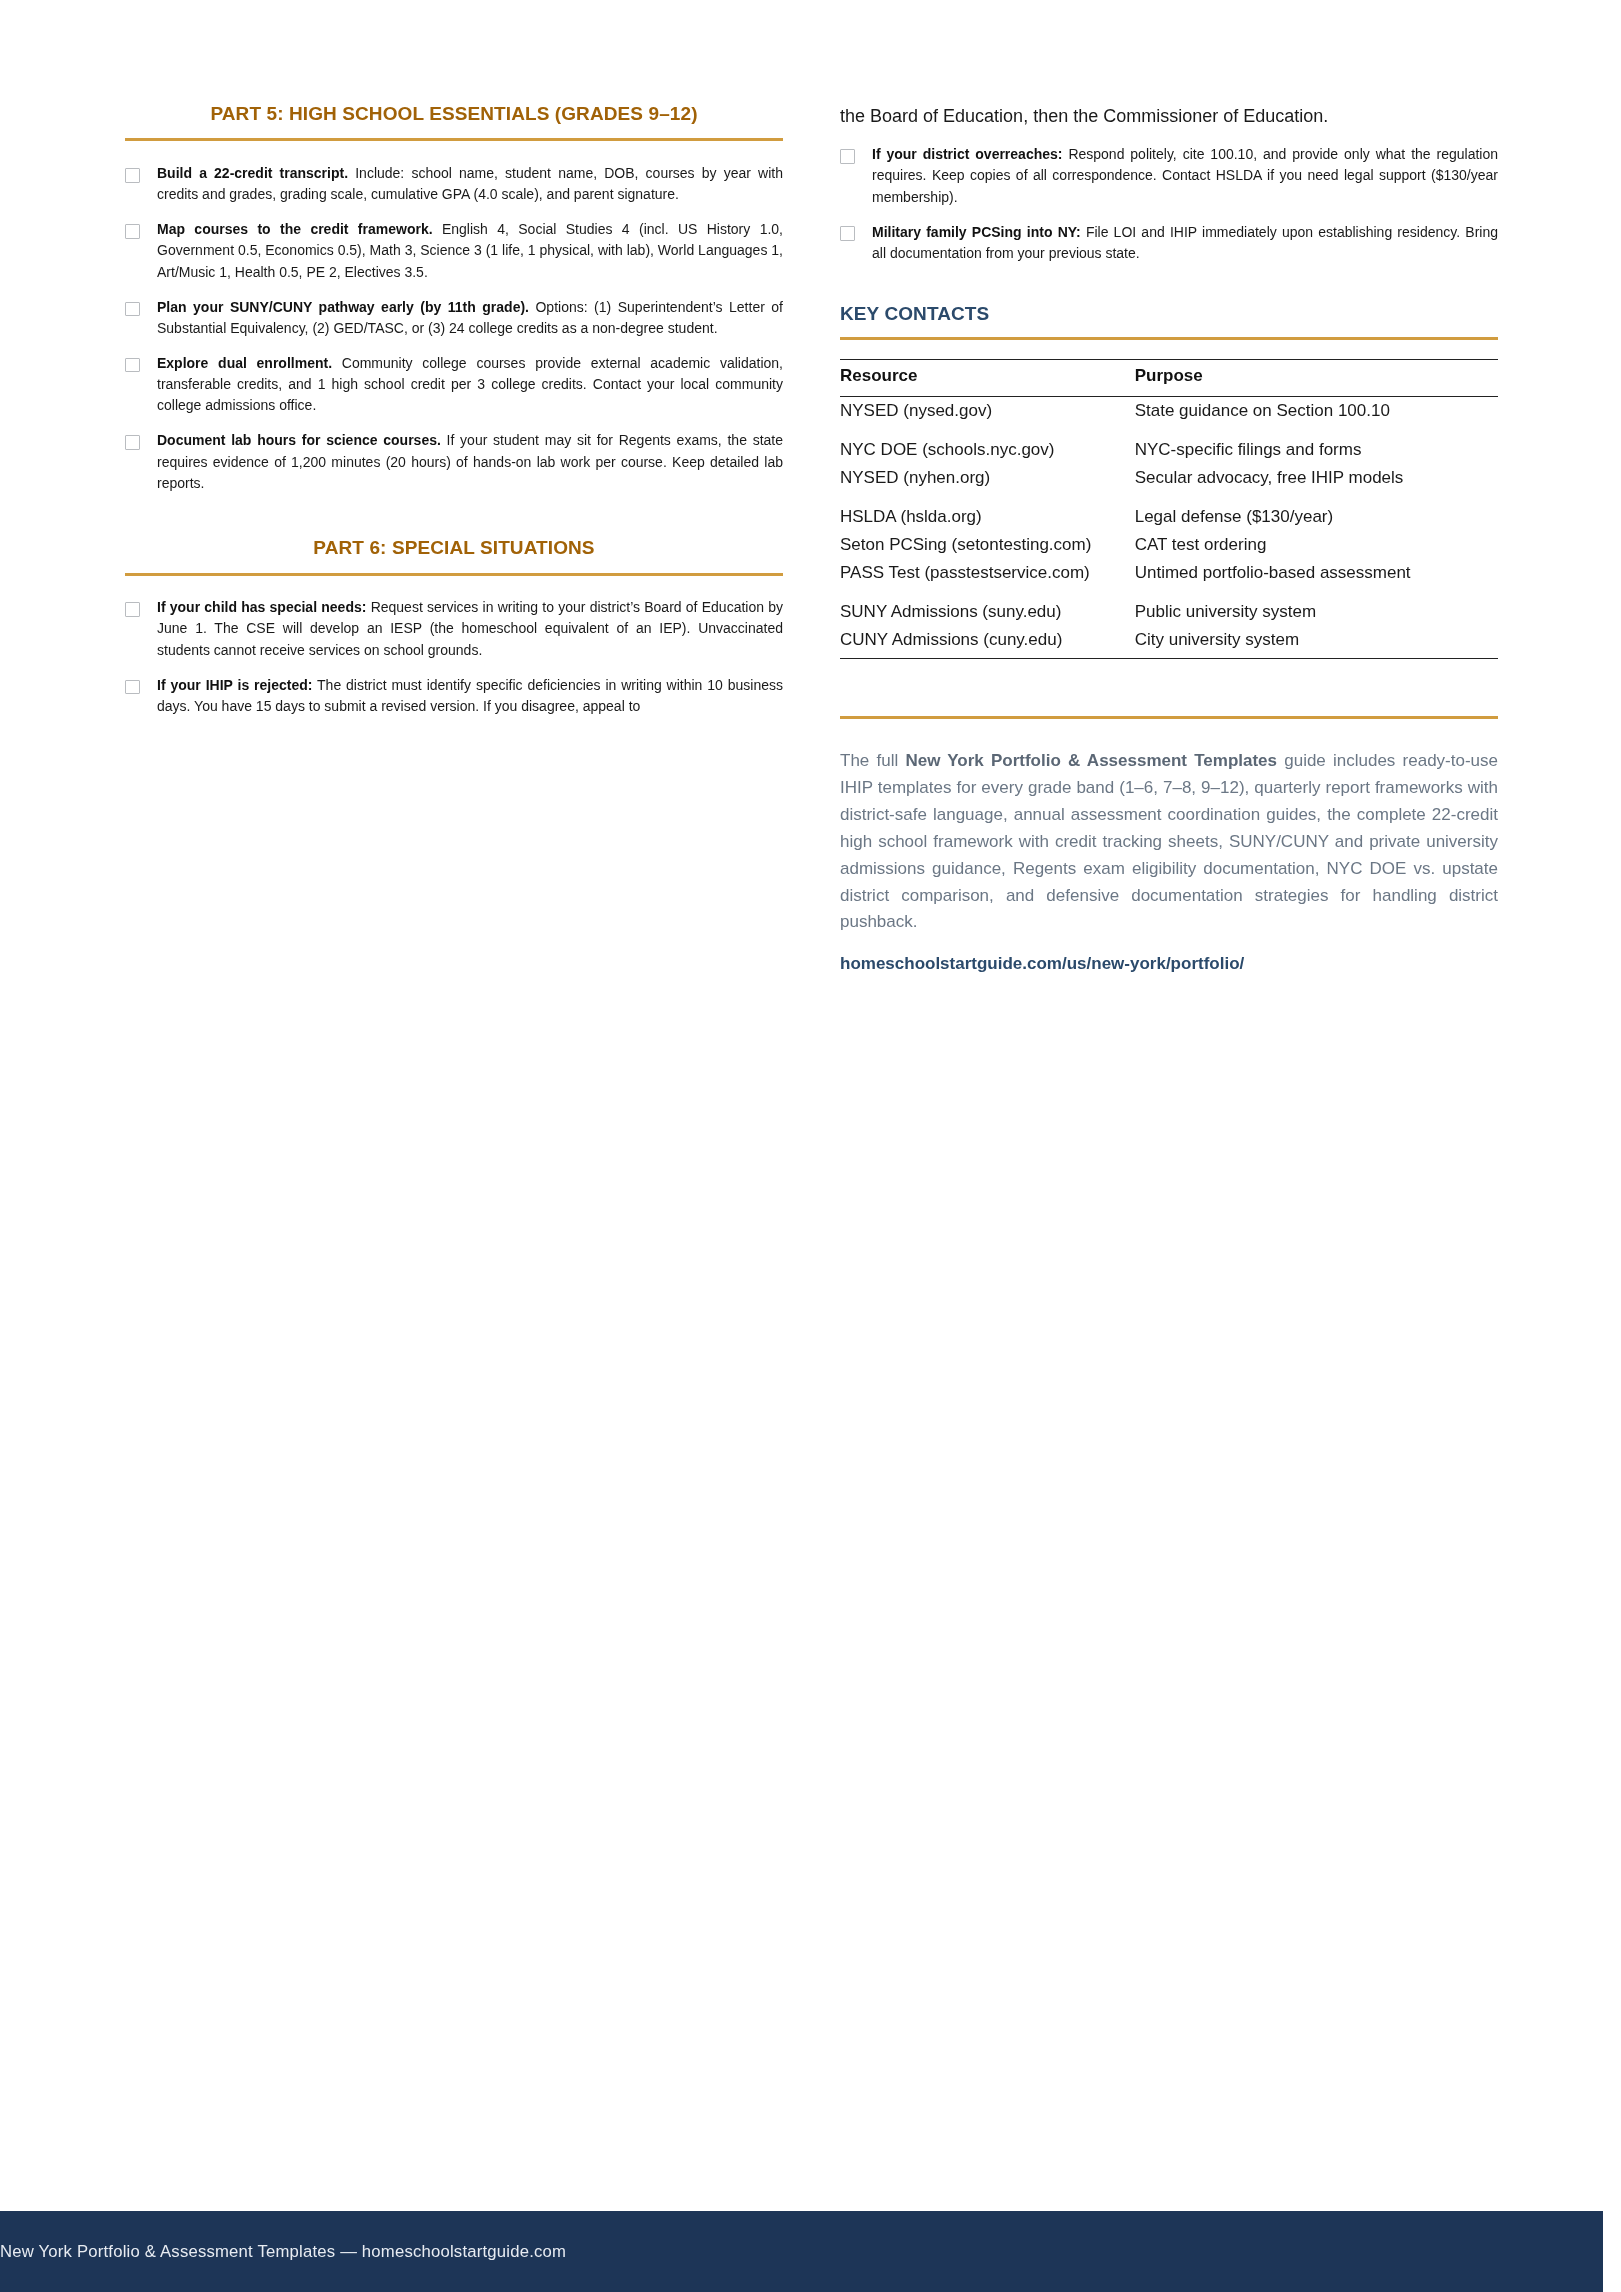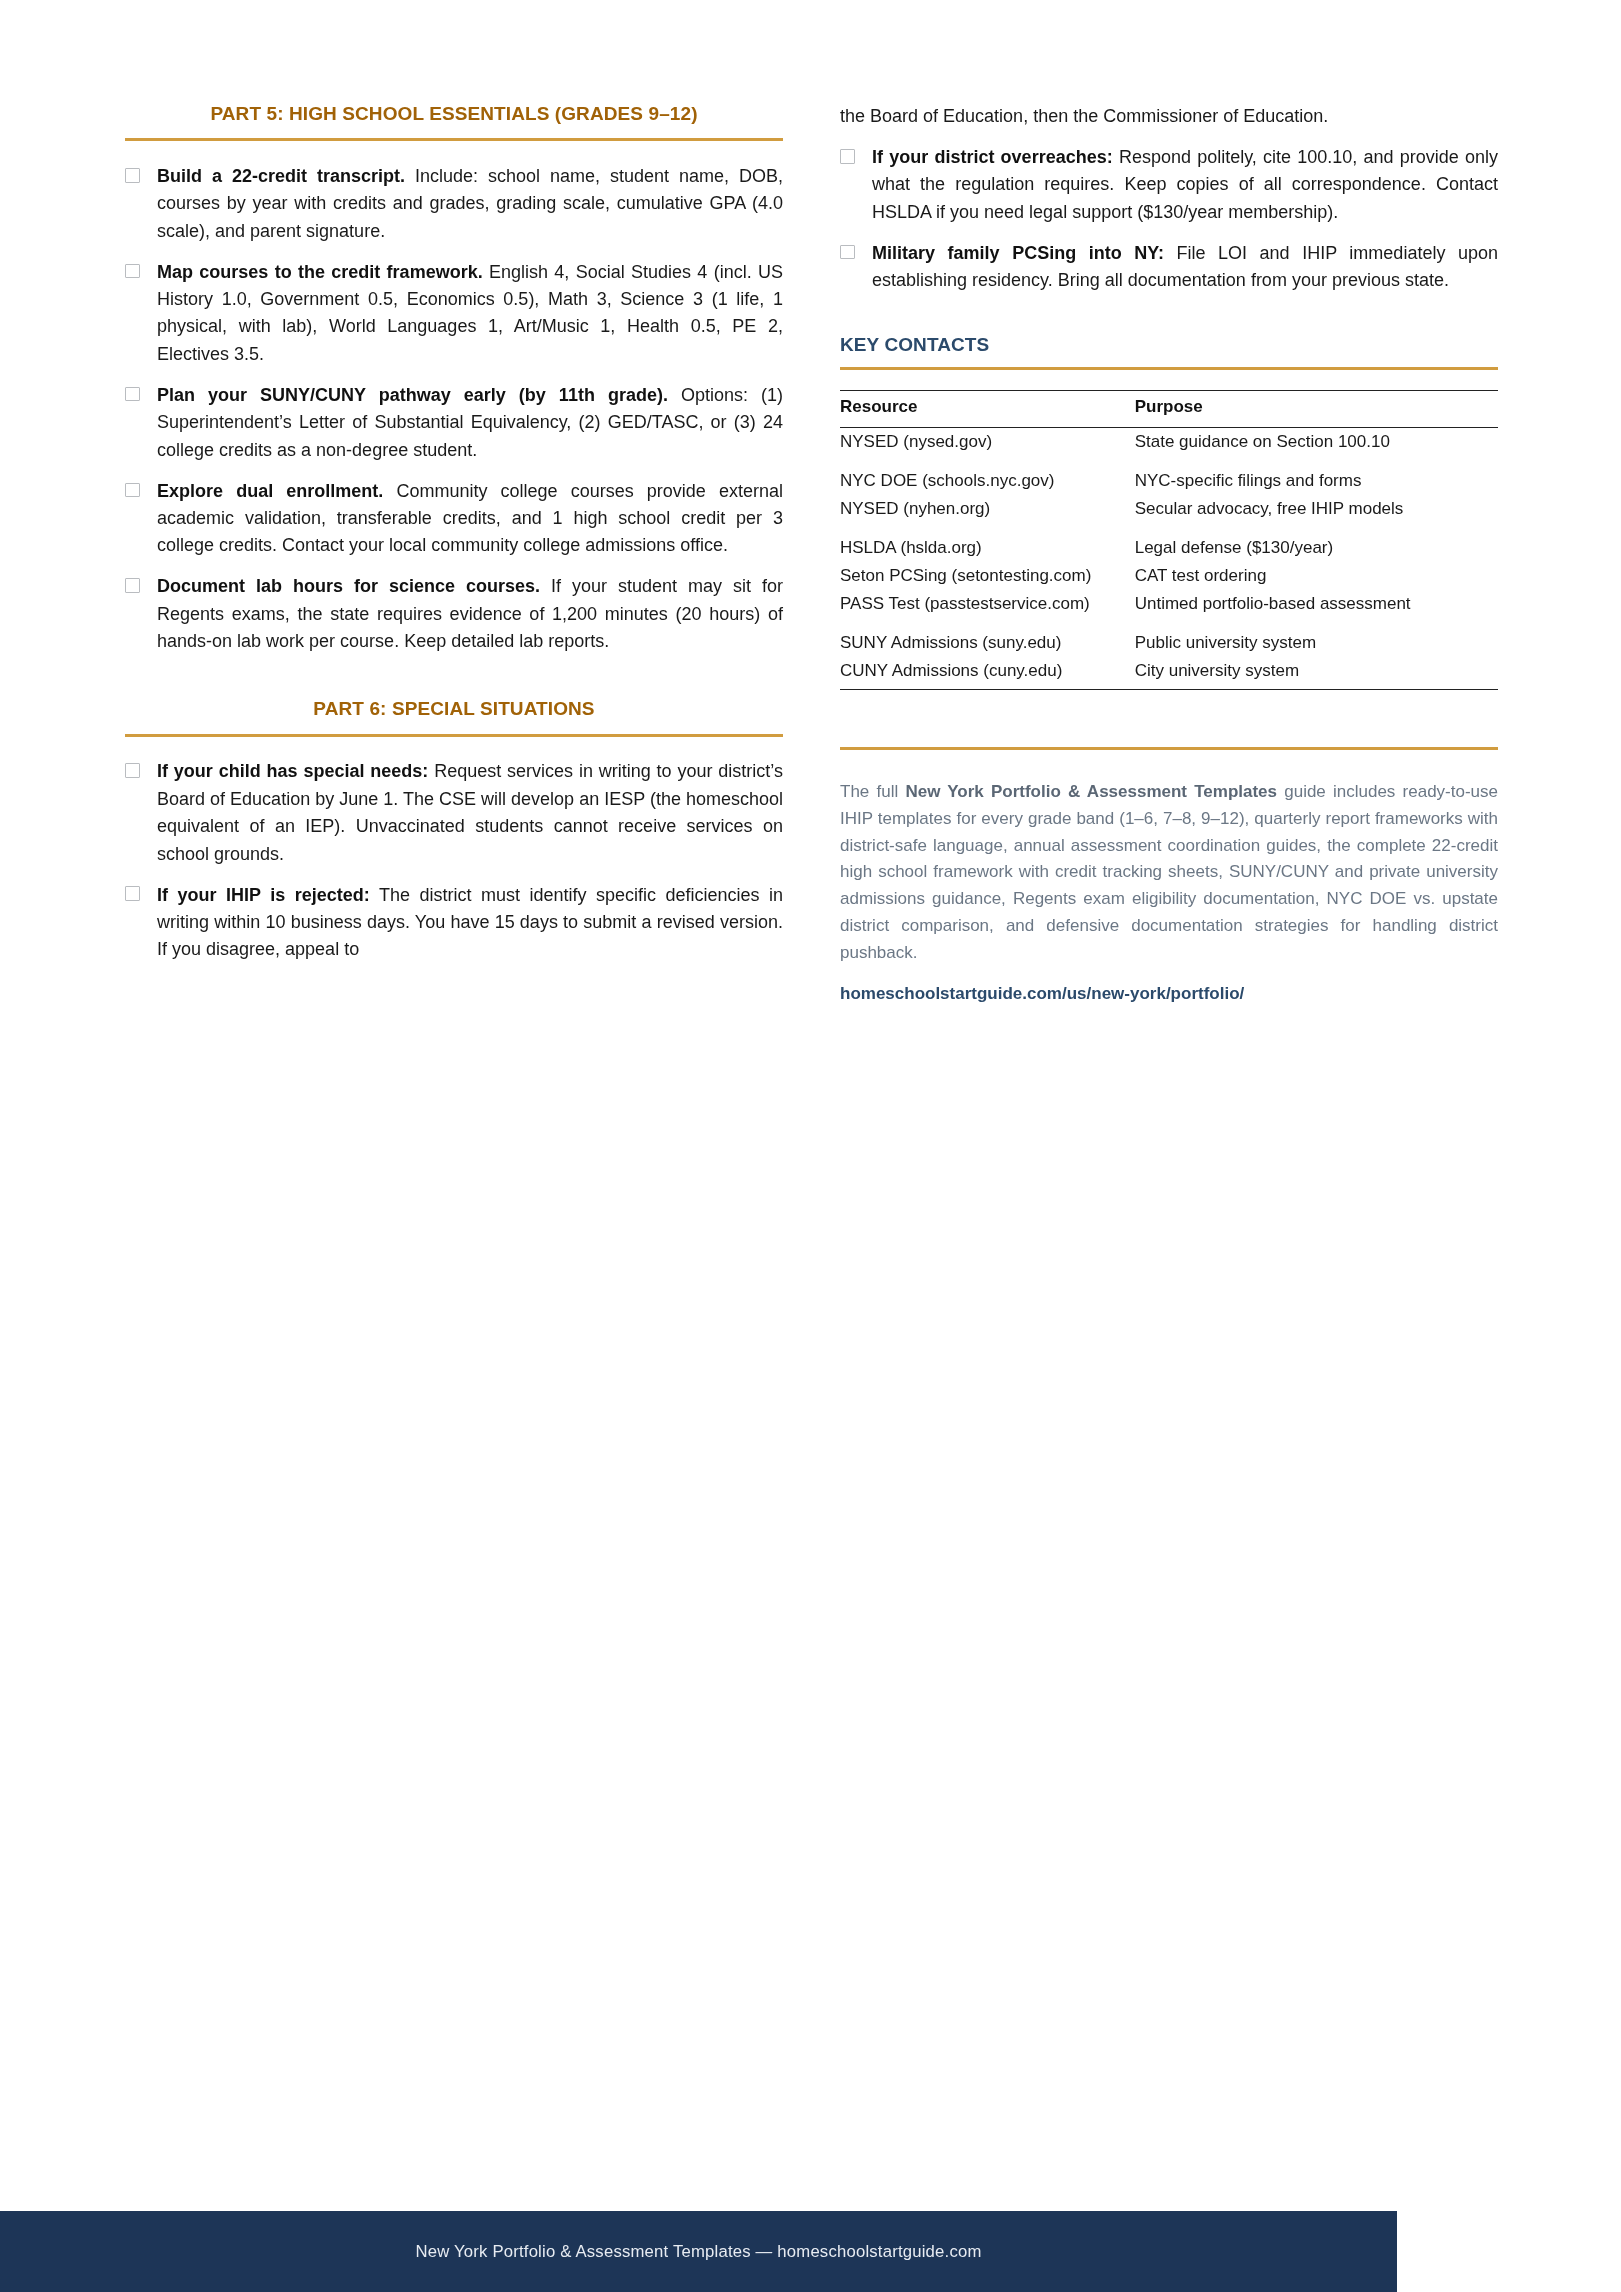--- a/index.html
+++ b/index.html
@@ -58,21 +58,21 @@
   
   ul.checklist {
     list-style: none;
     margin: 0;
     padding: 0;
   }
   ul.checklist > li {
     position: relative;
     padding-left: 32px;
     margin-bottom: 13.7px;
-    font-size: 18px;
+    font-size: 14px;
     line-height: 1.52;
     text-align: justify;
     color: #1a1a1a;
   }
   ul.checklist > li:last-child { margin-bottom: 0; }
   .cbox {
     position: absolute;
     left: 0;
     top: 4.9px;
     width: 14.7px;
@@ -159,26 +159,25 @@
     color: #2b4a6b;
     text-decoration: none;
     display: block;
   }
 
   
   .footer {
     position: absolute;
     left: 0;
     bottom: 0;
-    width: 1397px;
+    width: 1603px;
     height: 82px;
     background: #1d3557;
     display: flex;
     align-items: center;
-    justify-content: center;
   }
   .footer-text {
     color: #e8ecf2;
     font-size: 16.7px;
     letter-spacing: 0.2px;
   }
 </style>
 </head>
 <body>
 

